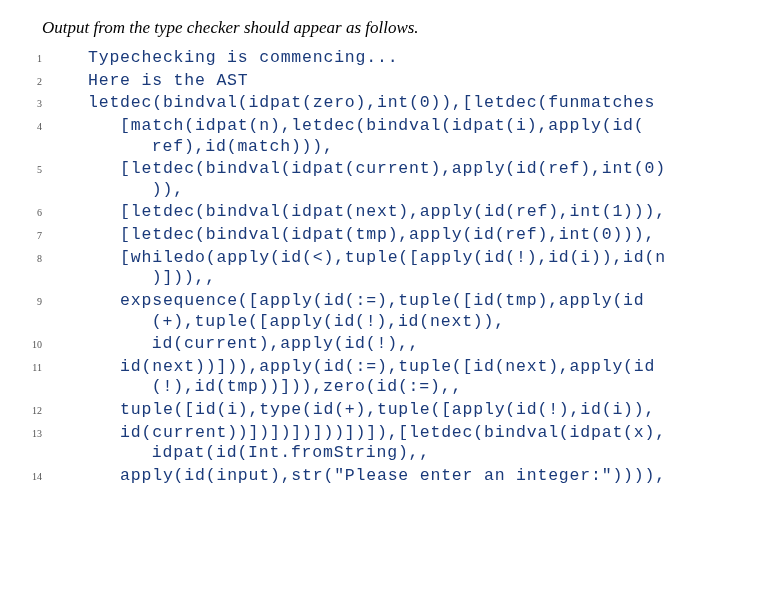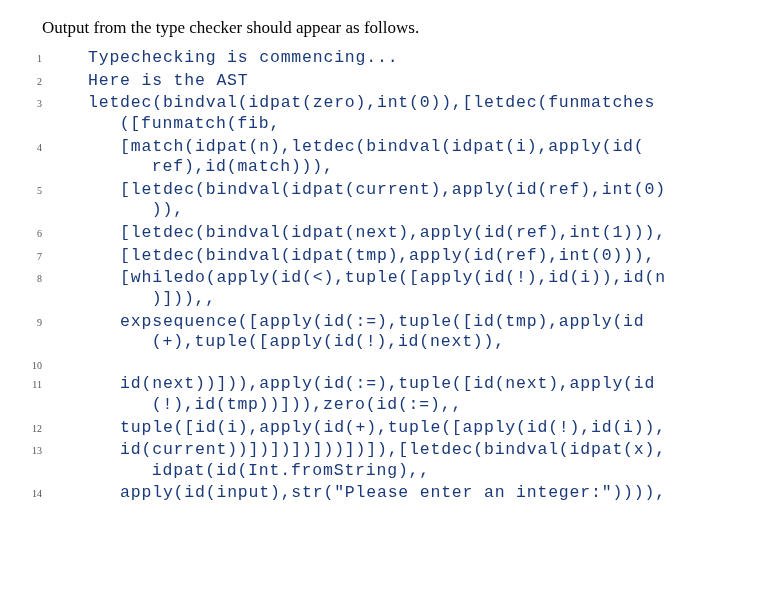--- a/index.html
+++ b/index.html
@@ -13,20 +13,21 @@
       background: #ffffff;
       font-family: "Times New Roman", Times, serif;
       padding: 18px 30px;
       overflow: hidden;
     }
     .intro {
       font-size: 17px;
       color: #000;
       margin-bottom: 10px;
       margin-left: 12px;
+      font-style: italic;
     }
     .code-block {
       font-family: "Courier New", Courier, monospace;
       font-size: 16.5px;
       color: #1a3a7a;
       line-height: 1.25;
       letter-spacing: 0.8px;
     }
     .code-line {
       display: flex;
@@ -64,21 +65,21 @@
   <div class="code-line">
     <span class="line-no">1</span>
     <span class="code-text"><span>Typechecking is commencing...</span></span>
   </div>
   <div class="code-line">
     <span class="line-no">2</span>
     <span class="code-text"><span>Here is the AST</span></span>
   </div>
   <div class="code-line">
     <span class="line-no">3</span>
-    <span class="code-text"><span>letdec(bindval(idpat(zero),int(0)),[letdec(funmatches</span><span class="wrap-indent">([funmatch(fib,</span></span>
+    <span class="code-text"><span>letdec(bindval(idpat(zero),int(0)),[letdec(funmatches</span></span>
   </div>
   <div class="code-line">
     <span class="line-no">4</span>
     <span class="code-text"><span>   [match(idpat(n),letdec(bindval(idpat(i),apply(id(</span><span class="wrap-indent">   ref),id(match))),</span></span>
   </div>
   <div class="code-line">
     <span class="line-no">5</span>
     <span class="code-text"><span>   [letdec(bindval(idpat(current),apply(id(ref),int(0)</span><span class="wrap-indent">   )),</span></span>
   </div>
   <div class="code-line">
@@ -92,29 +93,29 @@
   <div class="code-line">
     <span class="line-no">8</span>
     <span class="code-text"><span>   [whiledo(apply(id(&lt;),tuple([apply(id(!),id(i)),id(n</span><span class="wrap-indent">   )])),,</span></span>
   </div>
   <div class="code-line">
     <span class="line-no">9</span>
     <span class="code-text"><span>   expsequence([apply(id(:=),tuple([id(tmp),apply(id</span><span class="wrap-indent">   (+),tuple([apply(id(!),id(next)),</span></span>
   </div>
   <div class="code-line">
     <span class="line-no">10</span>
-    <span class="code-text"></span>
+    <span class="code-text"><span class="wrap-indent">   id(current),apply(id(!),,</span></span>
   </div>
   <div class="code-line">
     <span class="line-no">11</span>
     <span class="code-text"><span>   id(next))])),apply(id(:=),tuple([id(next),apply(id</span><span class="wrap-indent">   (!),id(tmp))])),zero(id(:=),,</span></span>
   </div>
   <div class="code-line">
     <span class="line-no">12</span>
-    <span class="code-text"><span>   tuple([id(i),apply(id(+),tuple([apply(id(!),id(i)),</span></span>
+    <span class="code-text"><span>   tuple([id(i),type(id(+),tuple([apply(id(!),id(i)),</span></span>
   </div>
   <div class="code-line">
     <span class="line-no">13</span>
     <span class="code-text"><span>   id(current))])])])]))])]),[letdec(bindval(idpat(x),</span><span class="wrap-indent">   idpat(id(Int.fromString),,</span></span>
   </div>
   <div class="code-line">
     <span class="line-no">14</span>
     <span class="code-text"><span>   apply(id(input),str("Please enter an integer:")))),</span></span>
   </div>
 </div>

